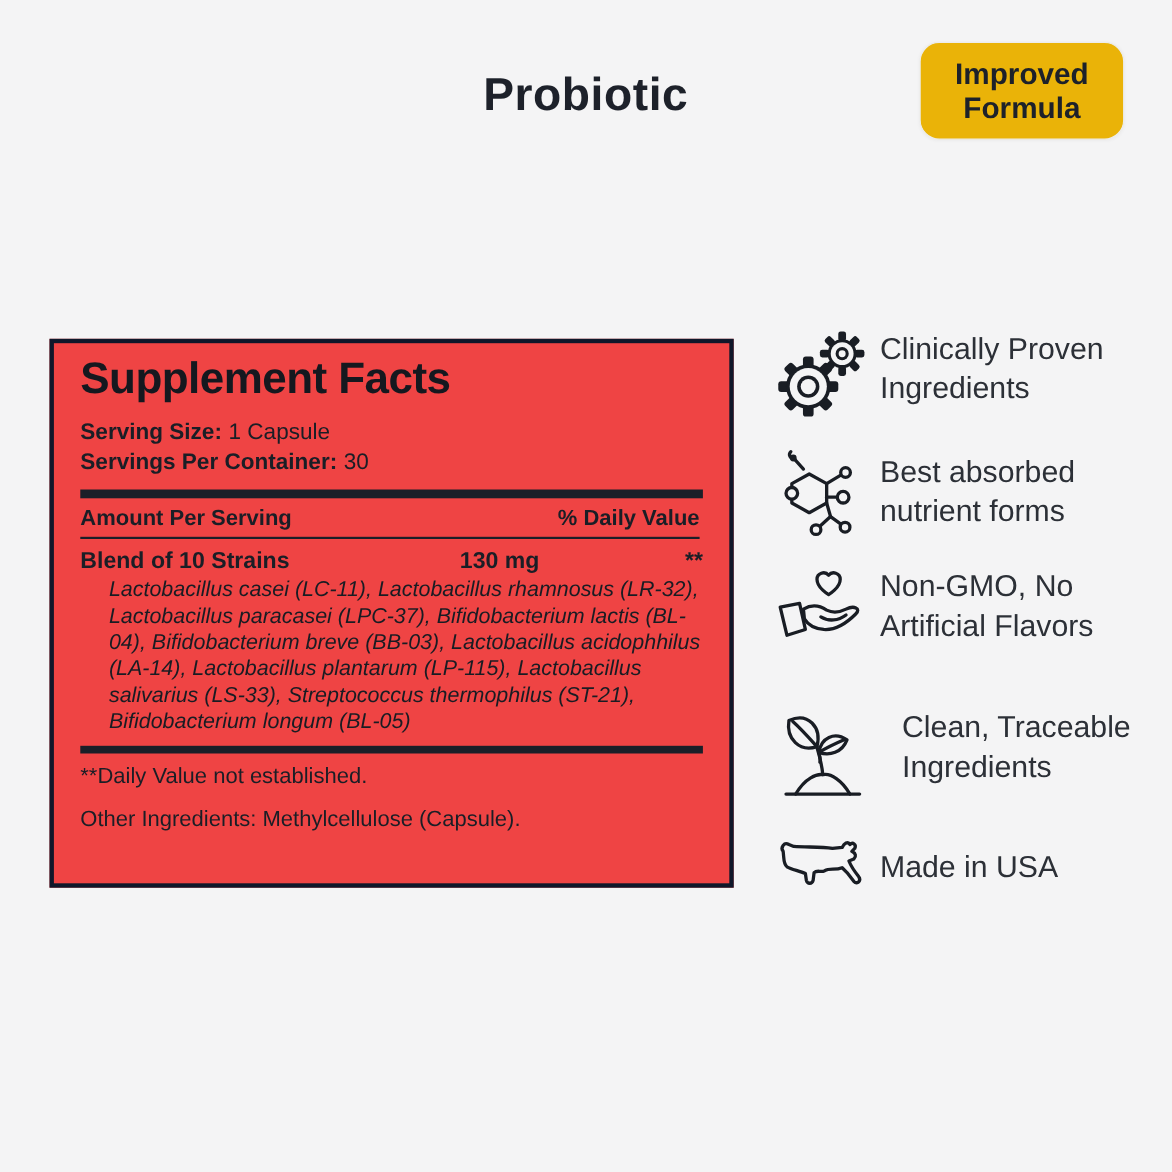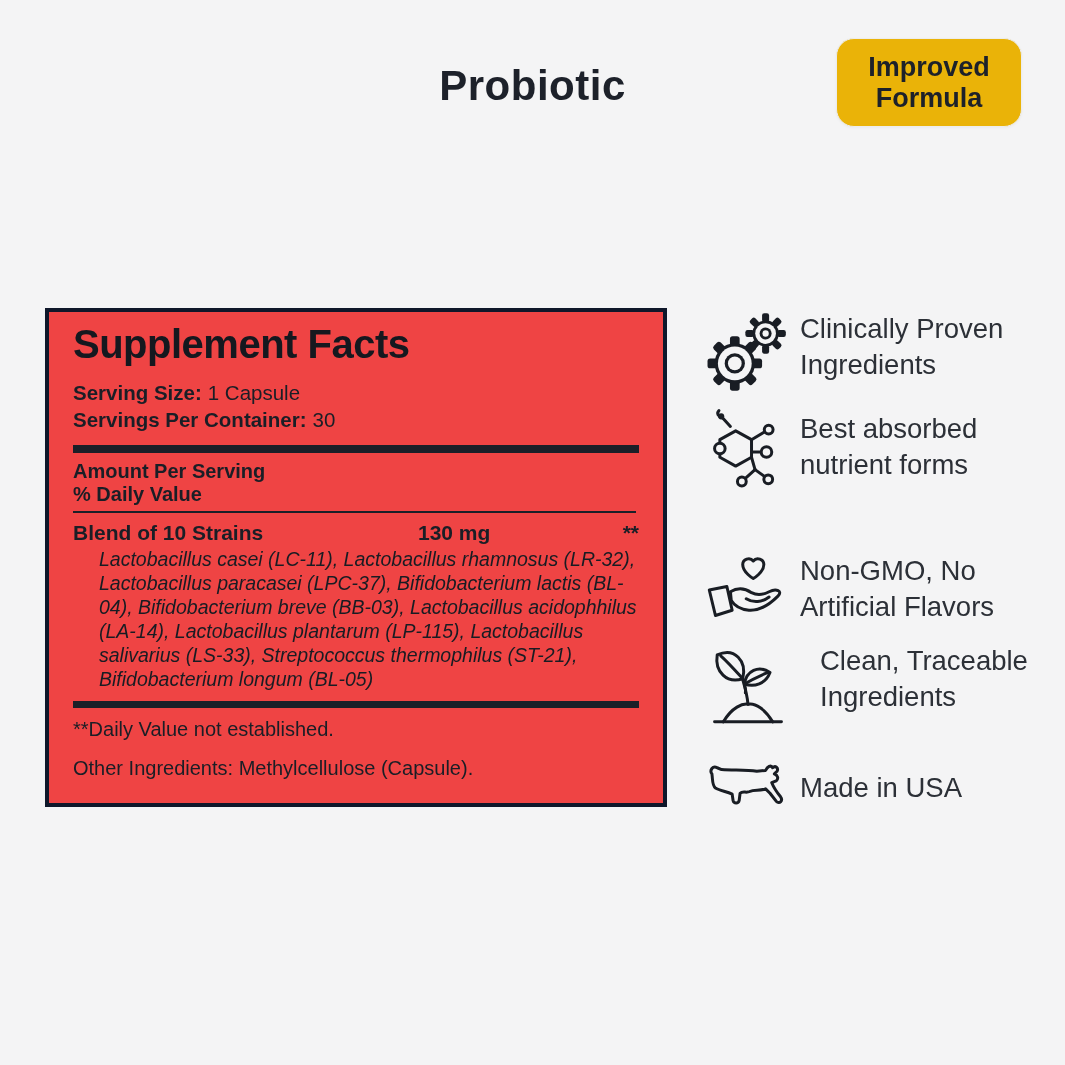--- a/index.html
+++ b/index.html
@@ -39,21 +39,20 @@
   .sf-serving{margin-top:12px;font-size:20.5px;line-height:27px;}
   .sf-serving b{font-weight:bold;}
   .sf-serving .val{margin-left:6px;font-weight:normal;}
   .bar-thick{height:8px;background:#1b1f28;margin-top:12px;margin-right:12px;}
   .bar-thick2{height:7px;background:#1b1f28;margin-top:10px;margin-right:12px;}
   .sf-header-row{
     display:flex;justify-content:space-between;
     padding:7px 0 5px 0;margin-right:15px;
     font-size:20px;font-weight:bold;
     border-bottom:2.5px solid #1b1f28;
-    flex-direction:column;
   }
   .sf-blend-row{
     display:flex;padding-top:8px;margin-right:12px;
     font-size:21px;font-weight:bold;
   }
   .sf-blend-row .name{width:345px;}
   .sf-blend-row .amount{flex:1;text-align:left;}
   .sf-blend-row .dv{text-align:right;}
   .sf-blend-title{
     margin-top:7px;padding-left:26px;
@@ -71,21 +70,21 @@
     display:flex;align-items:flex-start;
   }
   .feature .icon{
     width:96px;min-width:96px;height:90px;
     display:flex;align-items:flex-start;justify-content:flex-start;
   }
   .feature .ftext{
     font-size:27.5px;line-height:35.5px;color:#2c3037;
     padding-top:3px;
   }
-  .f1{top:308px;} .f2{top:408px;} .f3{top:550px;} .f4{top:640px;gap:20px;}
+  .f1{top:296px;} .f2{top:408px;} .f3{top:512px;} .f4{top:640px;gap:20px;}
   .f5{top:758px;align-items:center;}
   .f5 .icon{height:60px;align-items:center;}
   .f5 .ftext{padding-top:0;}
   svg .stroked{fill:none;stroke:#191d24;stroke-width:3.4;stroke-linecap:round;stroke-linejoin:round;}
   svg .atom{fill:#f4f4f5;stroke:#191d24;stroke-width:3.4;}
 </style>
 </head>
 <body>
 
 <div class="page-title">Probiotic</div>

